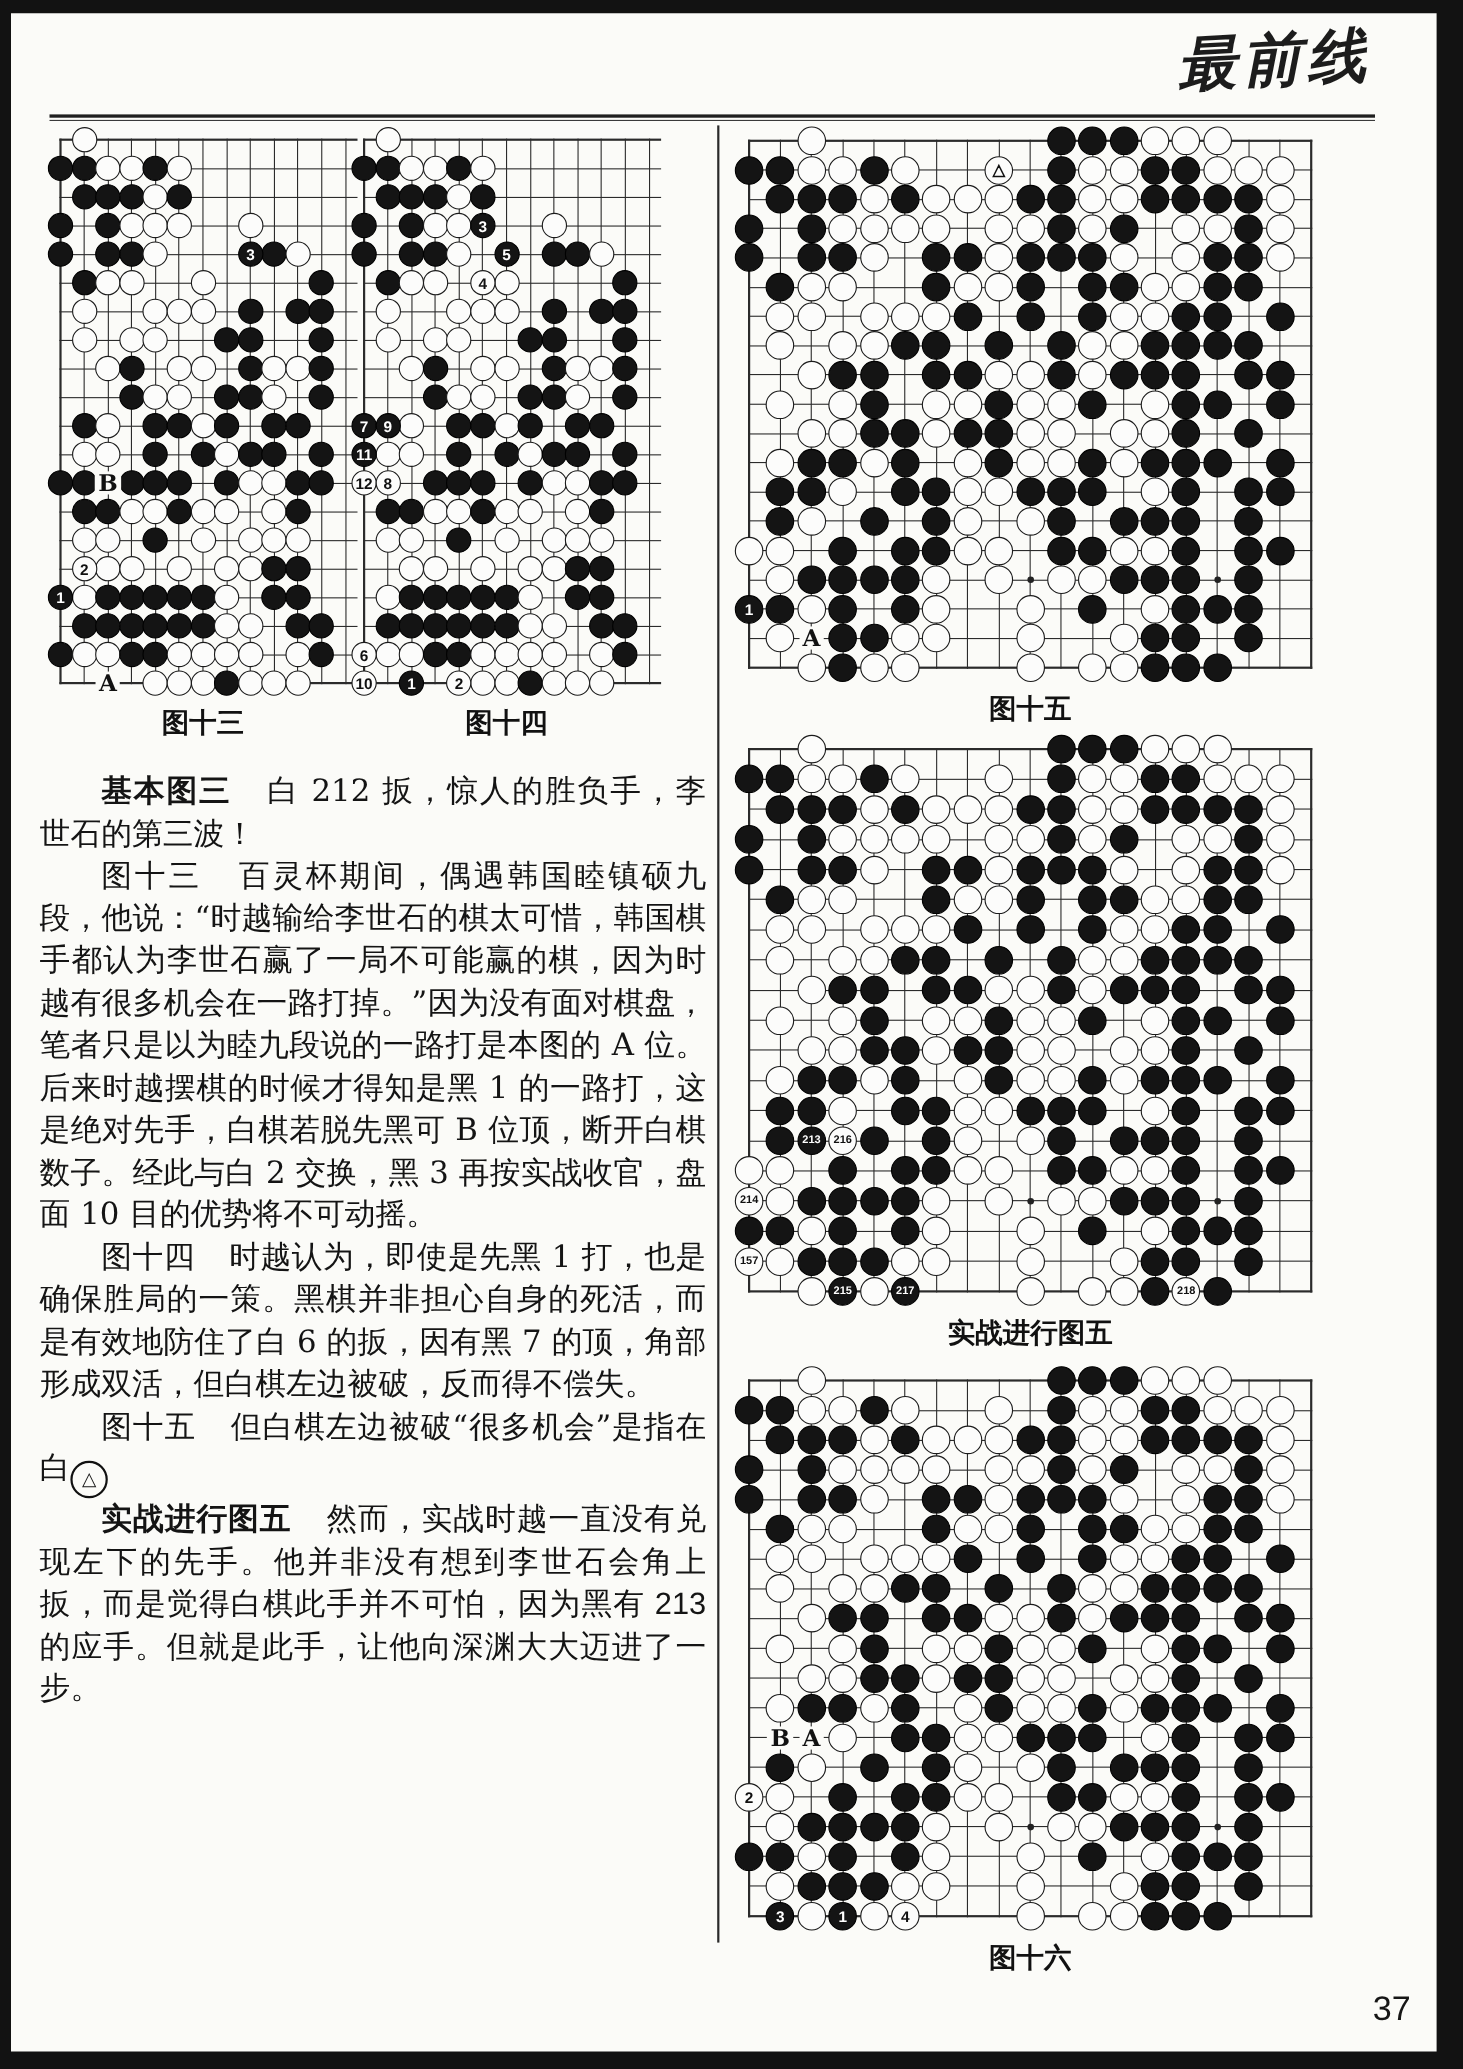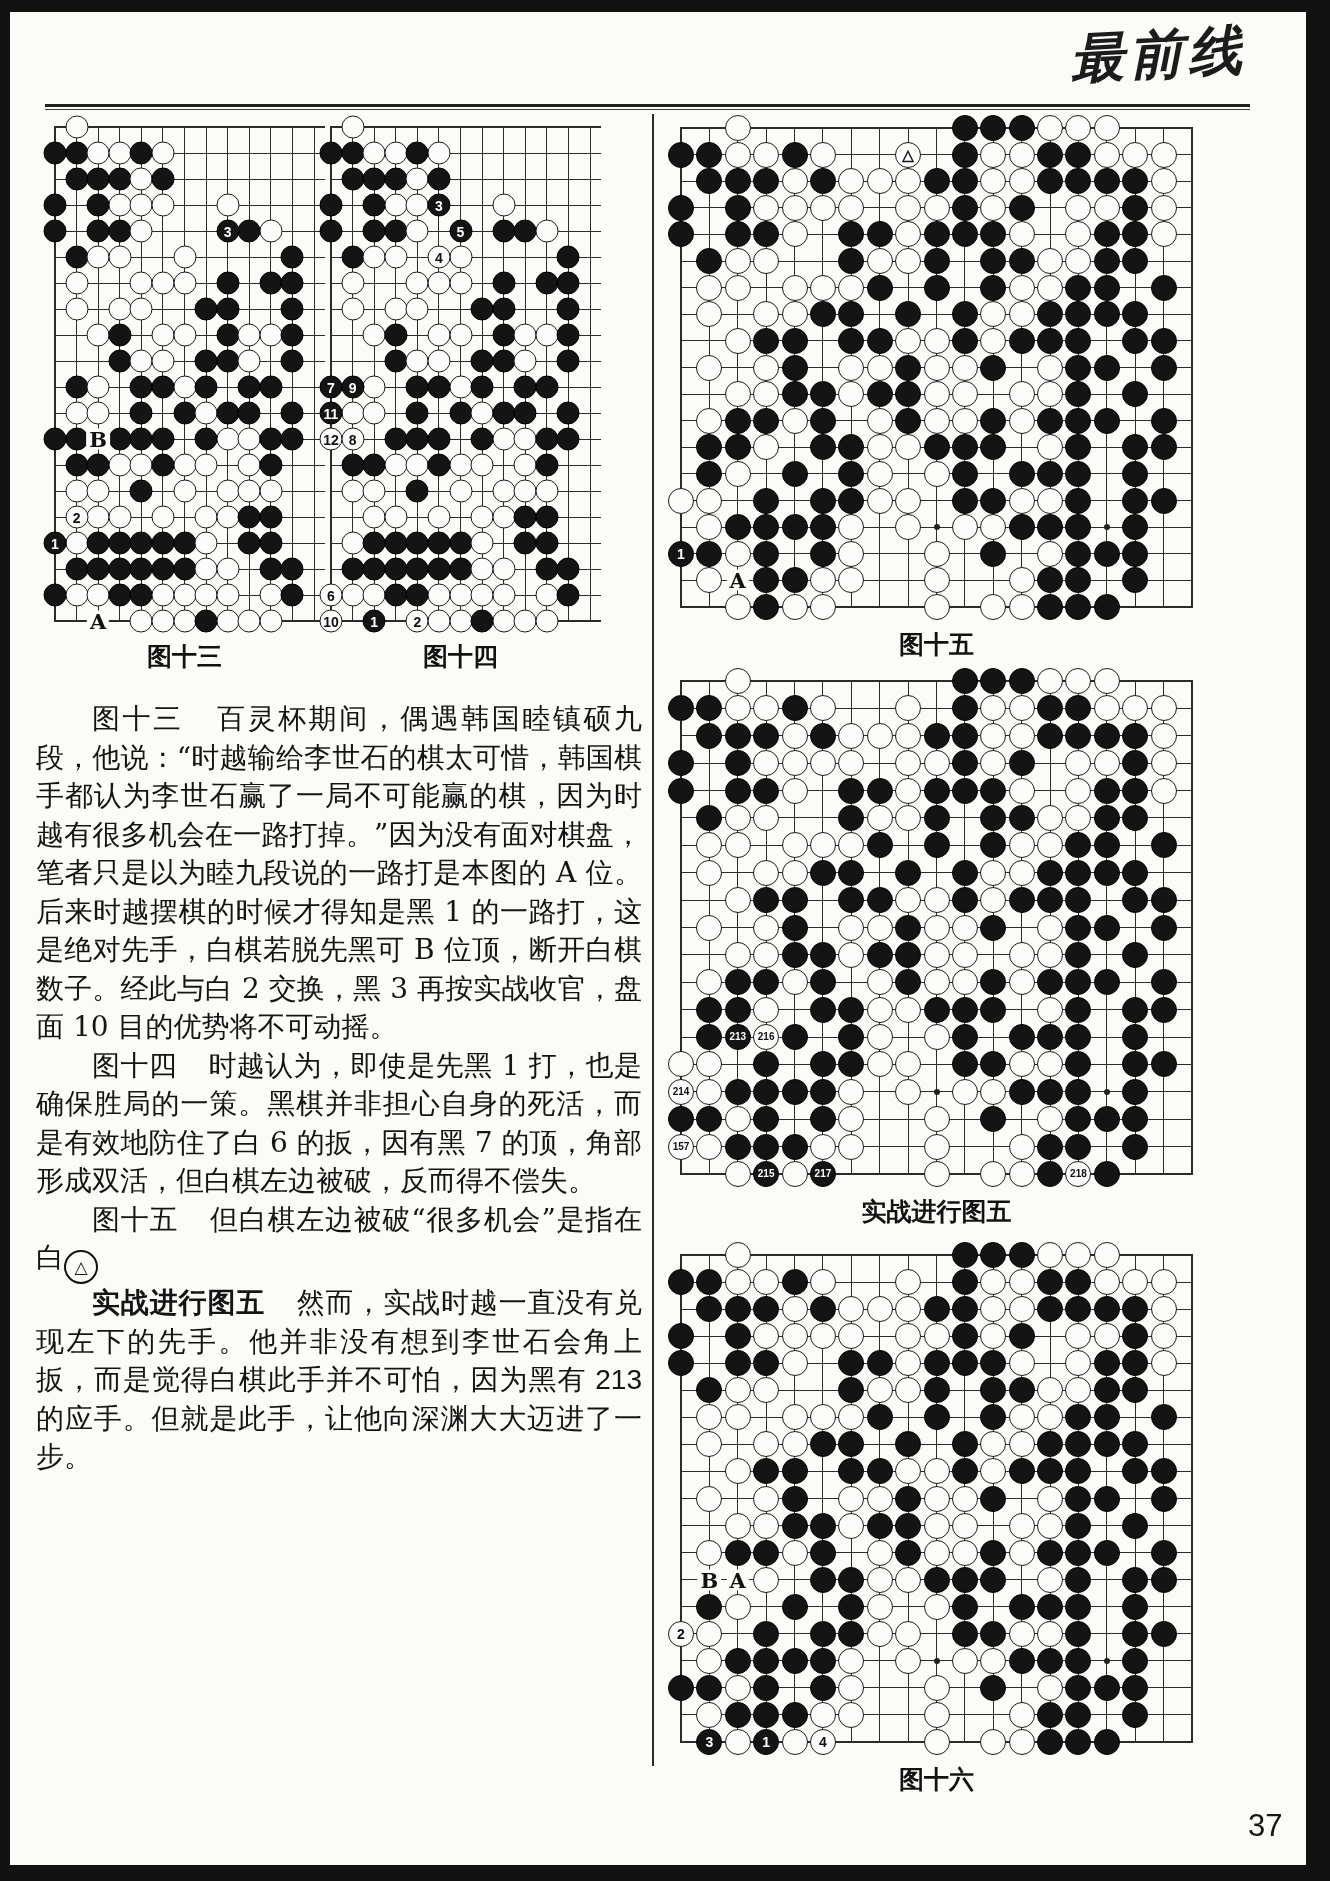--- a/index.html
+++ b/index.html
@@ -1374,20 +1374,21 @@
           <span>1</span>
         </div>
         <div class="stone w" style="left: 154.944px; top: 500px; width: 26px; height: 26px; font-size: 14px;">
           <span>4</span>
         </div>
         <div class="caption" style="top: 521px;">图十六</div>
       </div>
     </div>
 
   <div class="text-col">
+    <p class="para serif indent"><span class="lead-bold">基本图三</span><span class="lead-gap"></span><span>白 212 扳，惊人的胜负手，李世石的第三波！</span></p>
     <p class="para serif indent"><span>图十三</span><span class="lead-gap"></span><span>百灵杯期间，偶遇韩国睦镇硕九段，他说：“时越输给李世石的棋太可惜，韩国棋手都认为李世石赢了一局不可能赢的棋，因为时越有很多机会在一路打掉。”因为没有面对棋盘，笔者只是以为睦九段说的一路打是本图的 A 位。后来时越摆棋的时候才得知是黑 1 的一路打，这是绝对先手，白棋若脱先黑可 B 位顶，断开白棋数子。经此与白 2 交换，黑 3 再按实战收官，盘面 10 目的优势将不可动摇。</span></p>
     <p class="para serif indent"><span>图十四</span><span class="lead-gap"></span><span>时越认为，即使是先黑 1 打，也是确保胜局的一策。黑棋并非担心自身的死活，而是有效地防住了白 6 的扳，因有黑 7 的顶，角部形成双活，但白棋左边被破，反而得不偿失。</span></p>
     <p class="para serif indent"><span>图十五</span><span class="lead-gap"></span><span>但白棋左边被破“很多机会”是指在白</span><span class="tri-circle">
           <span>△</span>
         </span></p>
     <p class="para sans indent"><span class="lead-bold">实战进行图五</span><span class="lead-gap"></span><span>然而，实战时越一直没有兑现左下的先手。他并非没有想到李世石会角上扳，而是觉得白棋此手并不可怕，因为黑有 213 的应手。但就是此手，让他向深渊大大迈进了一步。</span></p>
   </div>
 
   <div class="page-number">37</div>
 

